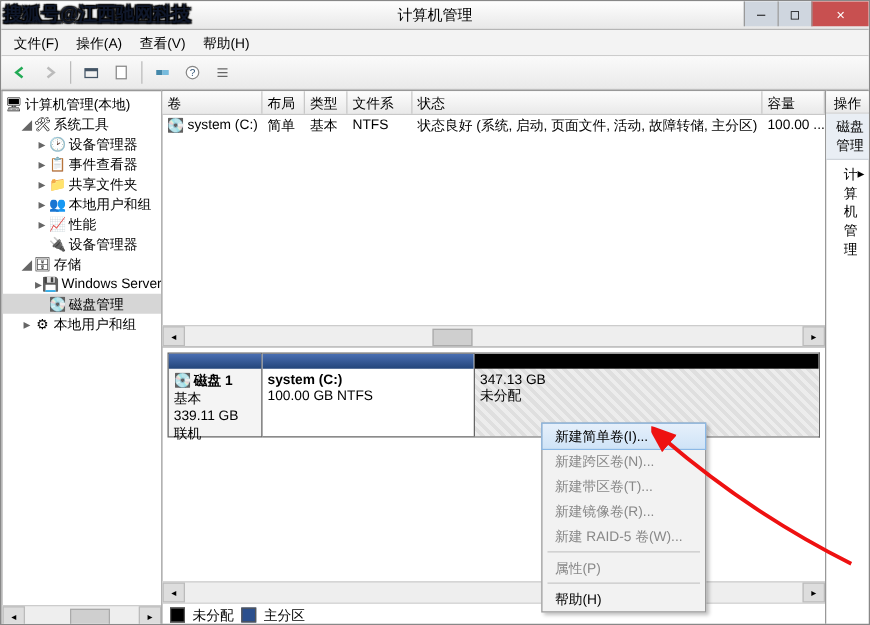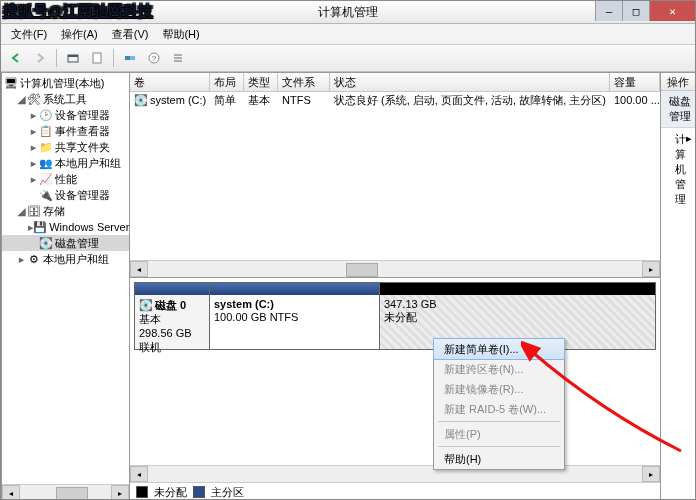--- a/index.html
+++ b/index.html
@@ -239,23 +239,23 @@
           </div>
           <div class="hs-btn">▸</div>
         </div>
     </div>
 
     <div class="mid-bot">
       <div class="disk-area">
         <div class="diskrow">
           <div class="diskhdr">
             <div class="dh-top"></div>
-            <div><span class="ti">💽</span><b>磁盘 0</b></div>
+            <div><span class="ti">💽</span><b>磁盘 1</b></div>
             <div>基本</div>
-            <div>298.56 GB</div>
+            <div>339.11 GB</div>
             <div>联机</div>
           </div>
           <div class="parts">
             <div class="part" style="flex:0 0 170px">
               <div class="pbar ntfs"></div>
               <b>system  (C:)</b><br>
               <span>100.00 GB NTFS</span><br>
             </div>
             <div class="part un" style="flex:1">
               <div class="pbar"></div>
@@ -288,20 +288,21 @@
     <div class="raction">
         <span>计算机管理</span>
         <span>▸</span>
       </div>
   </div>
 </div>
 
 <div class="ctxmenu">
   <div class="ctxitem en hi">新建简单卷(I)...</div>
   <div class="ctxitem">新建跨区卷(N)...</div>
+  <div class="ctxitem">新建带区卷(T)...</div>
   <div class="ctxitem">新建镜像卷(R)...</div>
   <div class="ctxitem">新建 RAID-5 卷(W)...</div>
   <div class="ctxsep"></div>
   <div class="ctxitem">属性(P)</div>
   <div class="ctxsep"></div>
   <div class="ctxitem en">帮助(H)</div>
 </div>
 
 <svg class="arrow" style="left:520px;top:340px" width="170" height="120">
   <defs>

